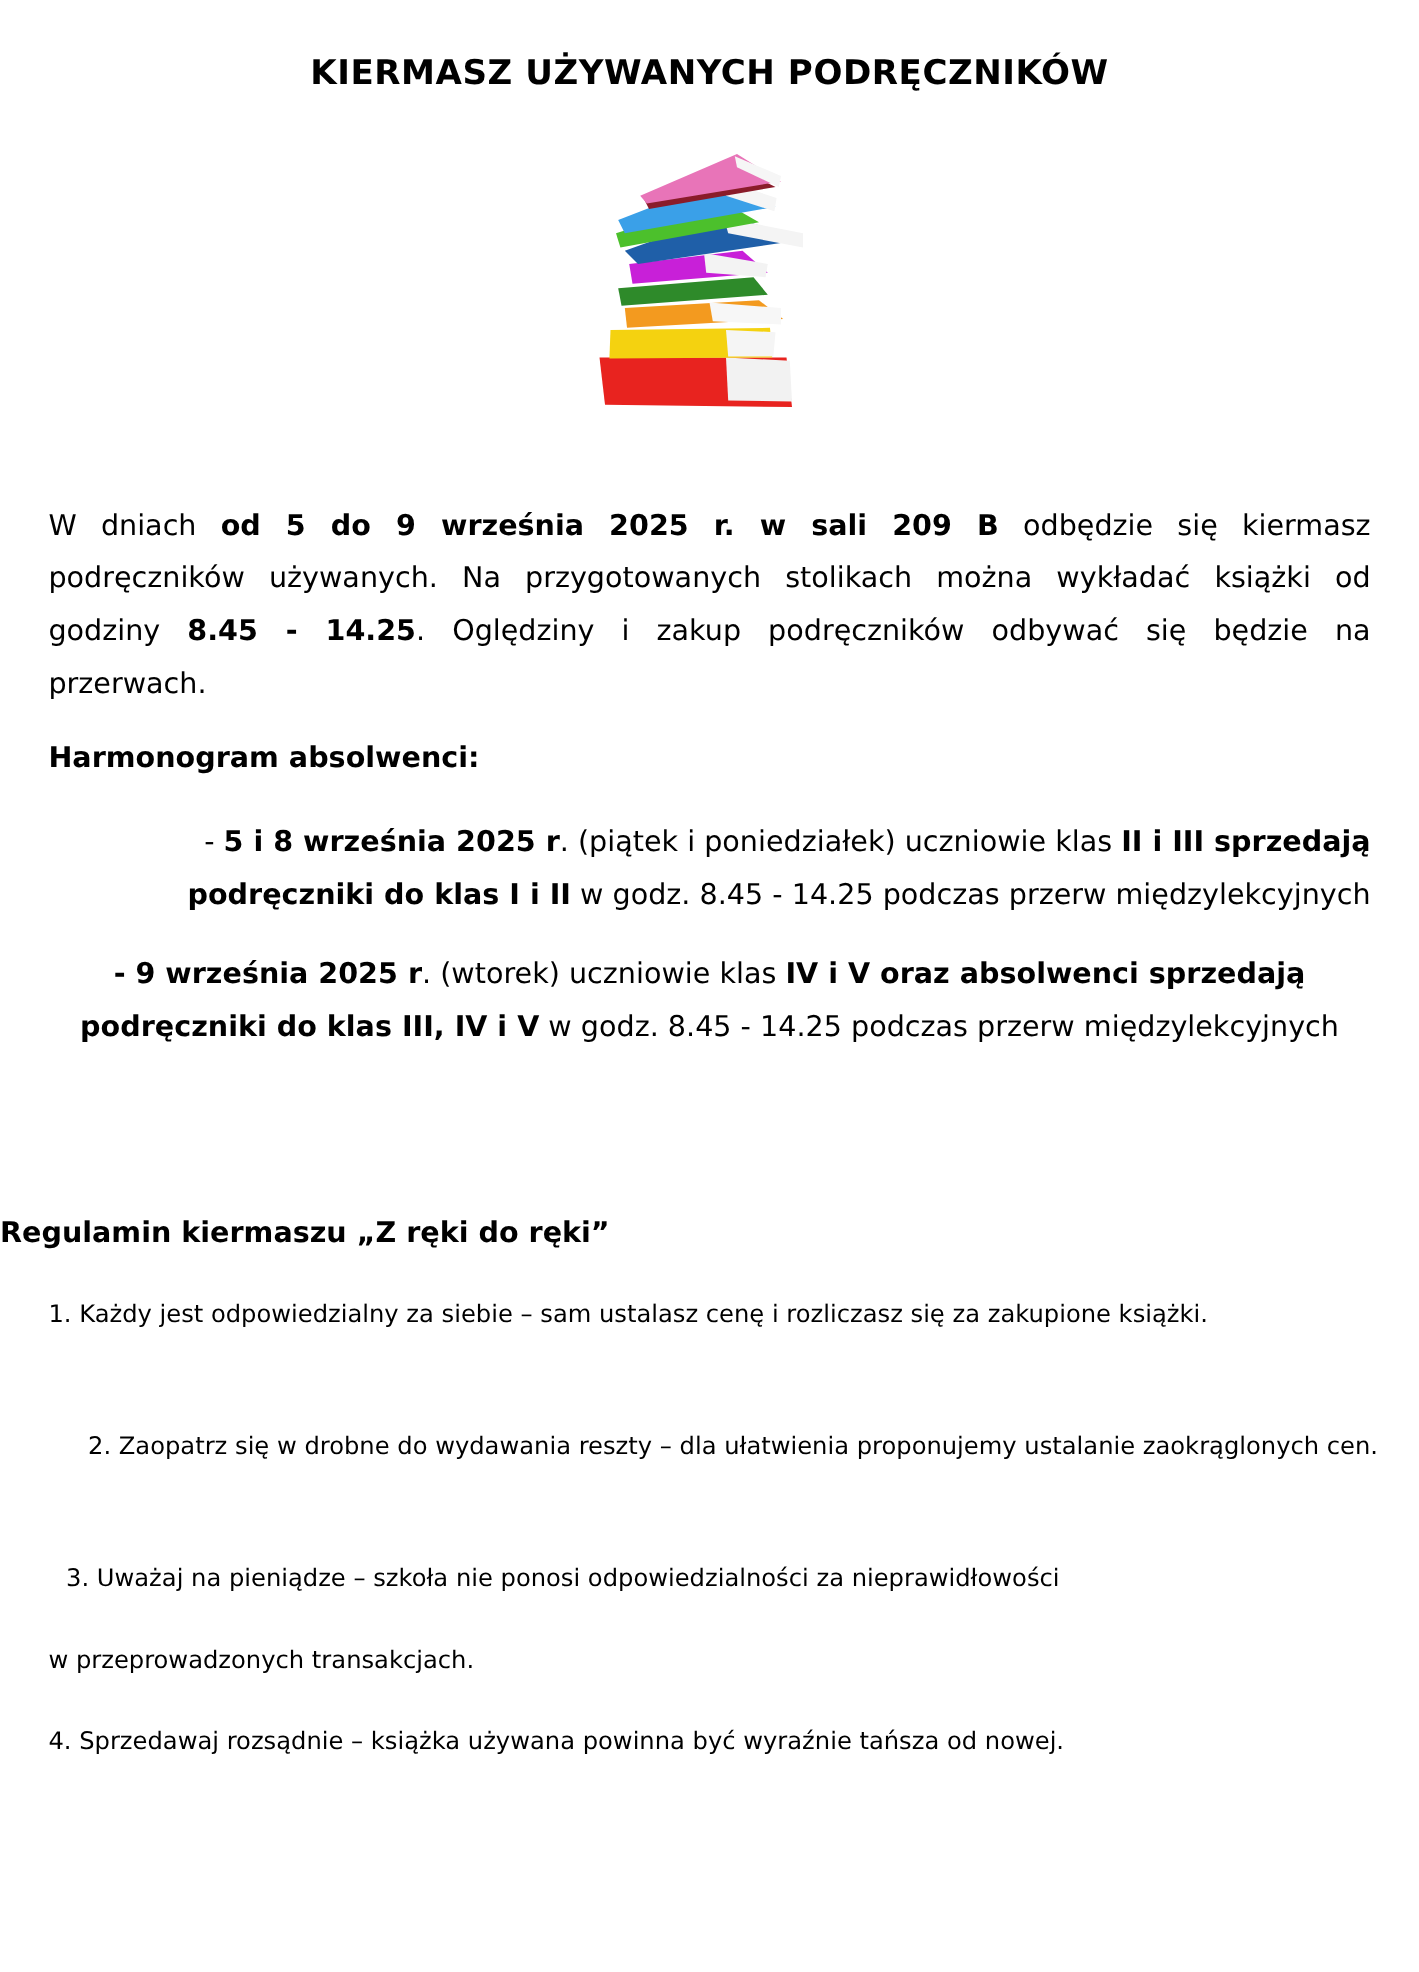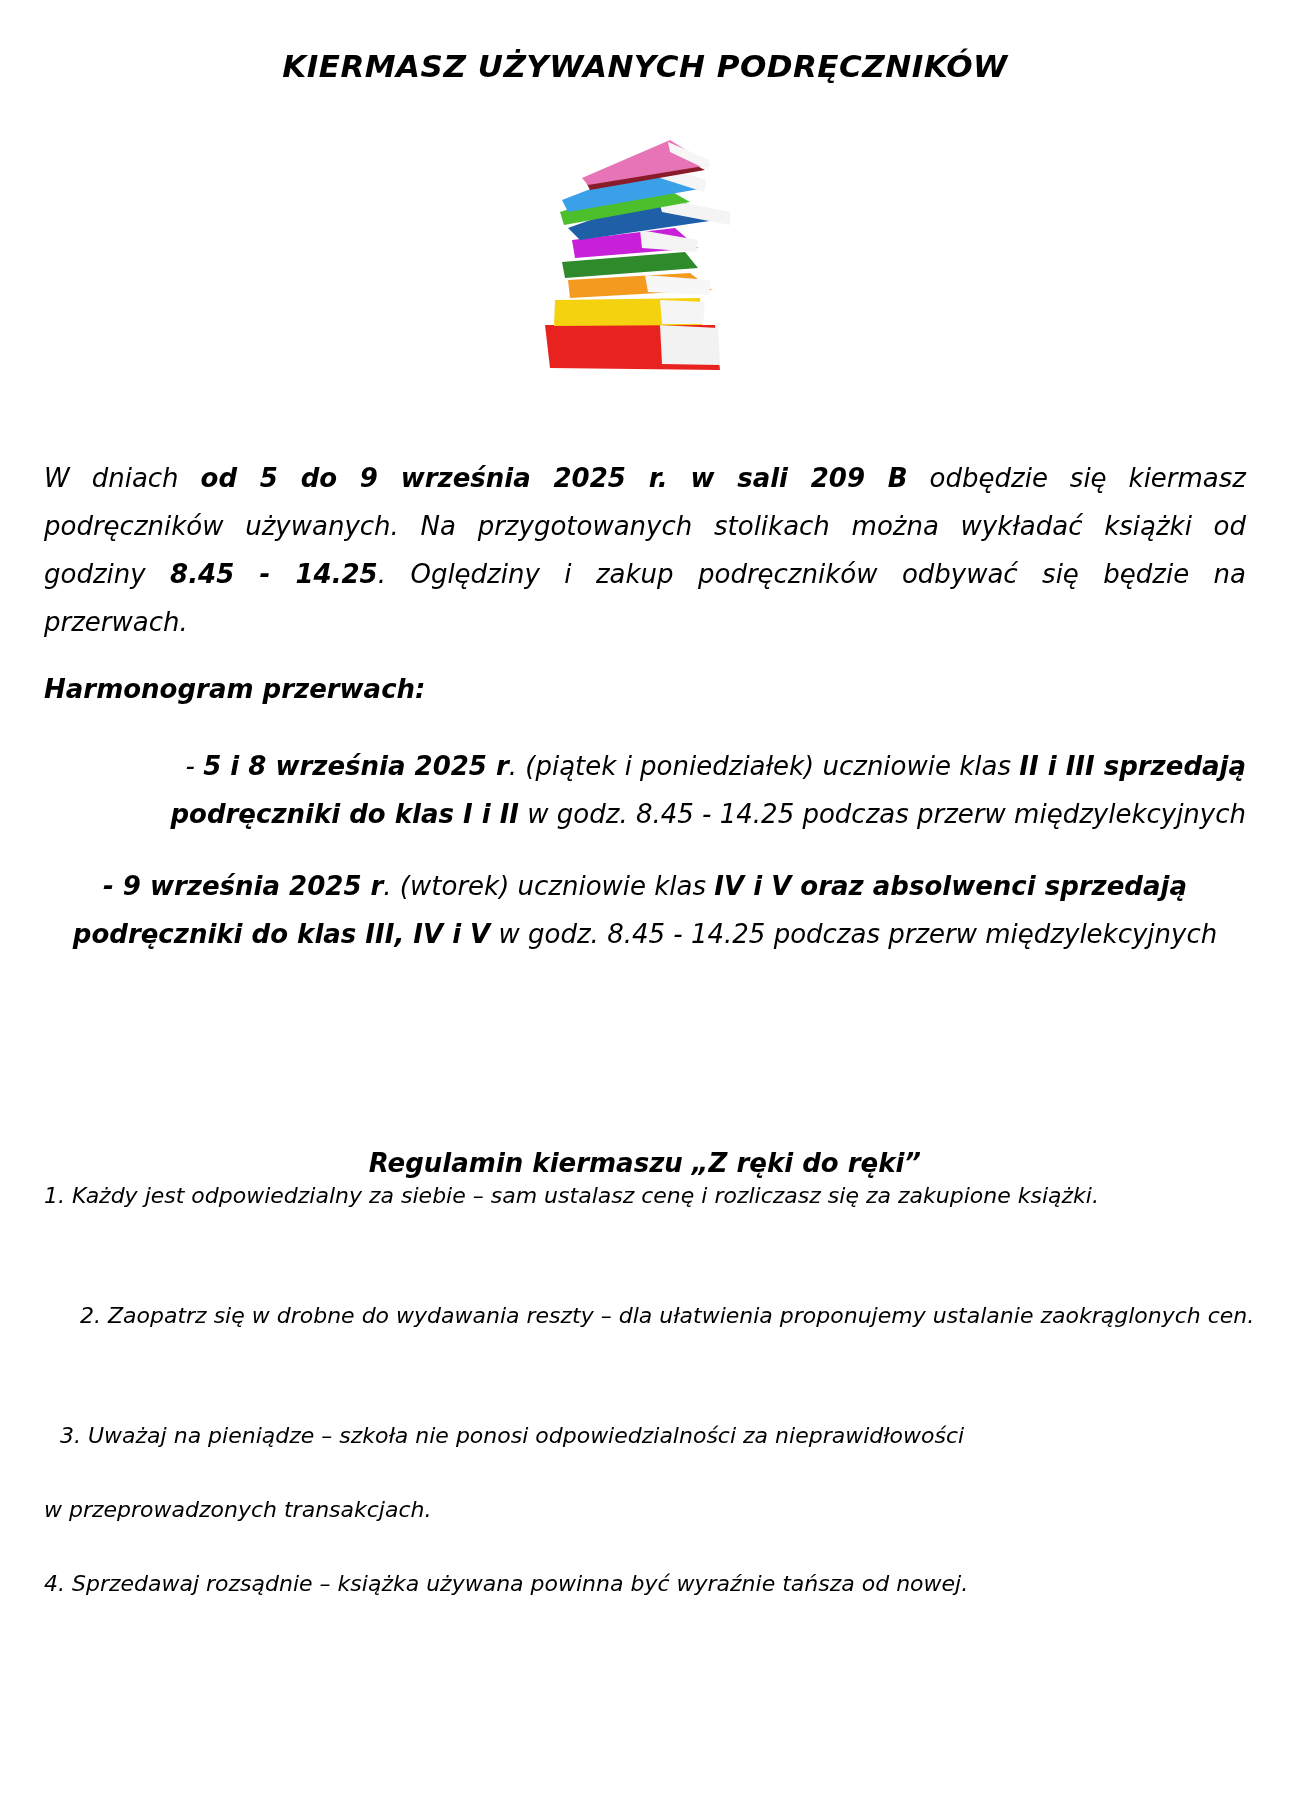--- a/index.html
+++ b/index.html
@@ -4,38 +4,38 @@
   <style>
     html, body { margin: 0; padding: 0; background: #ffffff; }
     body {
       width: 1290px;
       height: 1793px;
       position: relative;
       overflow: hidden;
       font-family: "DejaVu Sans", sans-serif;
       color: #000000;
     }
-    .page { position: absolute; left: 0; top: 0; width: 1290px; height: 1793px; font-style: italic; }
+    .page { position: absolute; left: 0; top: 0; width: 1290px; height: 1793px; }
     .title {
       position: absolute; left: 0; top: 48px; width: 1290px;
       text-align: center; font-size: 31px; font-weight: bold; letter-spacing: 0.5px;
     }
     .books { position: absolute; left: 540px; top: 140px; width: 210px; height: 240px; }
     .para {
       position: absolute; left: 44px; width: 1202px;
       font-size: 26px; line-height: 48px; text-align: justify;
     }
     .para b { font-weight: bold; }
     .intro { top: 454px; word-spacing: 4px; }
     .sched-head { position: absolute; left: 44px; top: 674px; font-size: 26px; font-weight: bold; }
     .sched1 { top: 742px; text-align: right; }
     .sched2 { top: 862px; text-align: center; }
     .rules-head {
-      position: absolute; left: 0; width: 1290px; top: 1148px;
-      text-align: center; font-size: 26px; font-weight: bold;
+      position: absolute; left: 0; width: 1290px; top: 1106px;
+      text-align: left; font-size: 26px; font-weight: bold;
     }
     .rule { position: absolute; left: 44px; width: 1202px; font-size: 22px; line-height: 48px; }
     .r1 { top: 1172px; }
     .r2 { top: 1292px; margin-left: 36px; }
     .r3 { top: 1412px; margin-left: 16px; }
     .r3b { top: 1486px; }
     .r4 { top: 1560px; }
     .closing {
       position: absolute; left: 0; width: 1290px; top: 1700px;
       text-align: center; font-size: 27px;
@@ -77,21 +77,21 @@
 
       <polygon points="42,38 130,0 170,25 48,45" fill="#e874b8"></polygon>
       <polygon points="128,2 170,20 168,30 130,12" fill="#f6f6f6"></polygon>
     </svg>
   </div>
 
   <div class="para intro">
     <span>W dniach </span><b>od 5 do 9 września 2025 r. w sali 209 B</b><span>  odbędzie  się kiermasz podręczników używanych. Na przygotowanych stolikach można wykładać książki od godziny </span><b>8.45 - 14.25</b><span>.  Oględziny i zakup podręczników odbywać się będzie na przerwach.</span>
   </div>
 
-  <div class="sched-head">Harmonogram przerwach:</div>
+  <div class="sched-head">Harmonogram absolwenci:</div>
 
   <div class="para sched1">
     <span>- </span><b>5 i 8 września 2025 r</b><span>. (piątek i poniedziałek) uczniowie klas </span><b>II i III sprzedają podręczniki do klas I i II</b><span> w godz. 8.45 - 14.25 podczas przerw międzylekcyjnych</span>
   </div>
 
   <div class="para sched2">
     <b>- </b><b>9 września 2025 r</b><span>. (wtorek) uczniowie klas </span><b>IV i V oraz absolwenci sprzedają podręczniki do klas III, IV i V</b><span> w godz. 8.45 - 14.25 podczas przerw międzylekcyjnych</span>
   </div>
 
   <div class="rules-head">Regulamin kiermaszu „Z ręki do ręki”</div>

